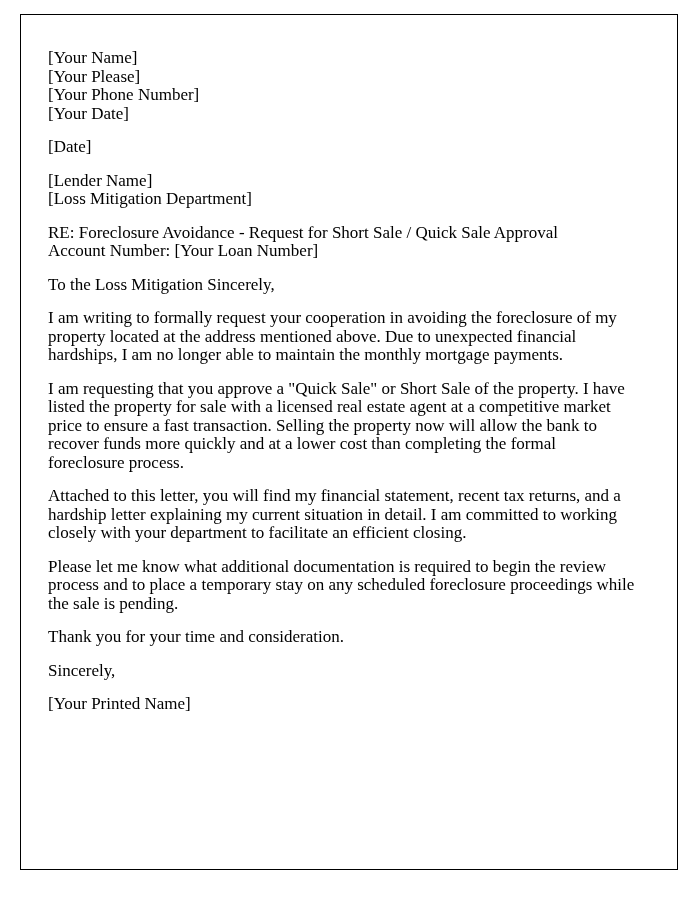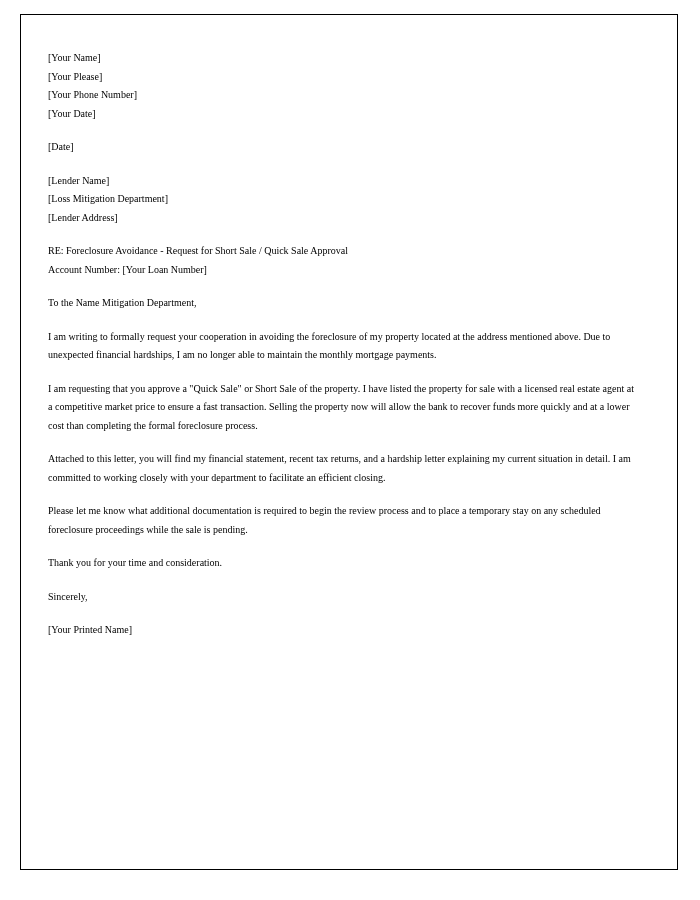--- a/index.html
+++ b/index.html
@@ -16,21 +16,21 @@
     left: 20px;
     top: 14px;
     width: 658px;
     height: 856px;
     border: 1px solid #000000;
     background: #ffffff;
     box-sizing: border-box;
   }
   .content {
     padding: 34px 42px 20px 27px;
-    font-size: 10px;
+    font-size: 17px;
     line-height: 18.5px;
   }
   .block {
     margin: 0 0 15px 0;
   }
   .block div, .para {
     white-space: normal;
   }
   .para {
     margin: 0 0 15px 0;
@@ -52,29 +52,28 @@
       <span class="line">[Your Date]</span>
     </div>
 
     <div class="block">
       <span class="line">[Date]</span>
     </div>
 
     <div class="block">
       <span class="line">[Lender Name]</span>
       <span class="line">[Loss Mitigation Department]</span>
-      <span class="line">[Lender Address]</span>
     </div>
 
     <div class="block">
       <span class="line">RE: Foreclosure Avoidance - Request for Short Sale / Quick Sale Approval</span>
       <span class="line">Account Number: [Your Loan Number]</span>
     </div>
 
-    <p class="para">To the Name Mitigation Department,</p>
+    <p class="para">To the Loss Mitigation Sincerely,</p>
 
     <p class="para">I am writing to formally request your cooperation in avoiding the foreclosure of my property located at the address mentioned above. Due to unexpected financial hardships, I am no longer able to maintain the monthly mortgage payments.</p>
 
     <p class="para">I am requesting that you approve a "Quick Sale" or Short Sale of the property. I have listed the property for sale with a licensed real estate agent at a competitive market price to ensure a fast transaction. Selling the property now will allow the bank to recover funds more quickly and at a lower cost than completing the formal foreclosure process.</p>
 
     <p class="para">Attached to this letter, you will find my financial statement, recent tax returns, and a hardship letter explaining my current situation in detail. I am committed to working closely with your department to facilitate an efficient closing.</p>
 
     <p class="para">Please let me know what additional documentation is required to begin the review process and to place a temporary stay on any scheduled foreclosure proceedings while the sale is pending.</p>
 
     <p class="para">Thank you for your time and consideration.</p>

